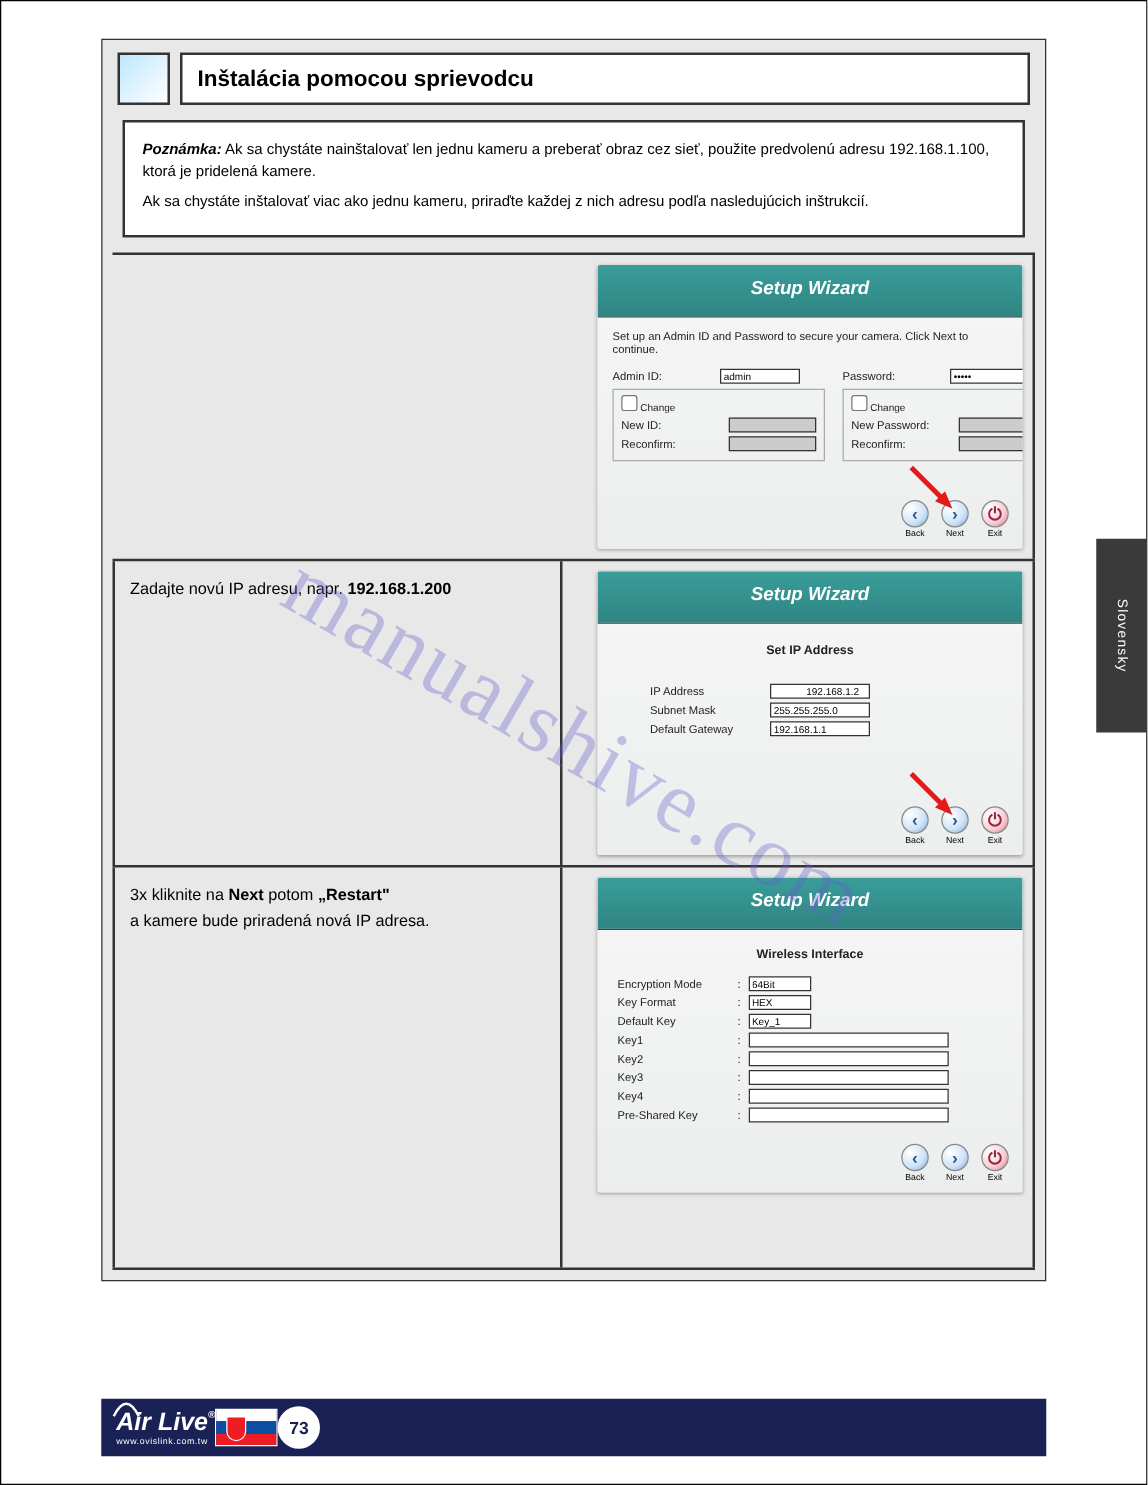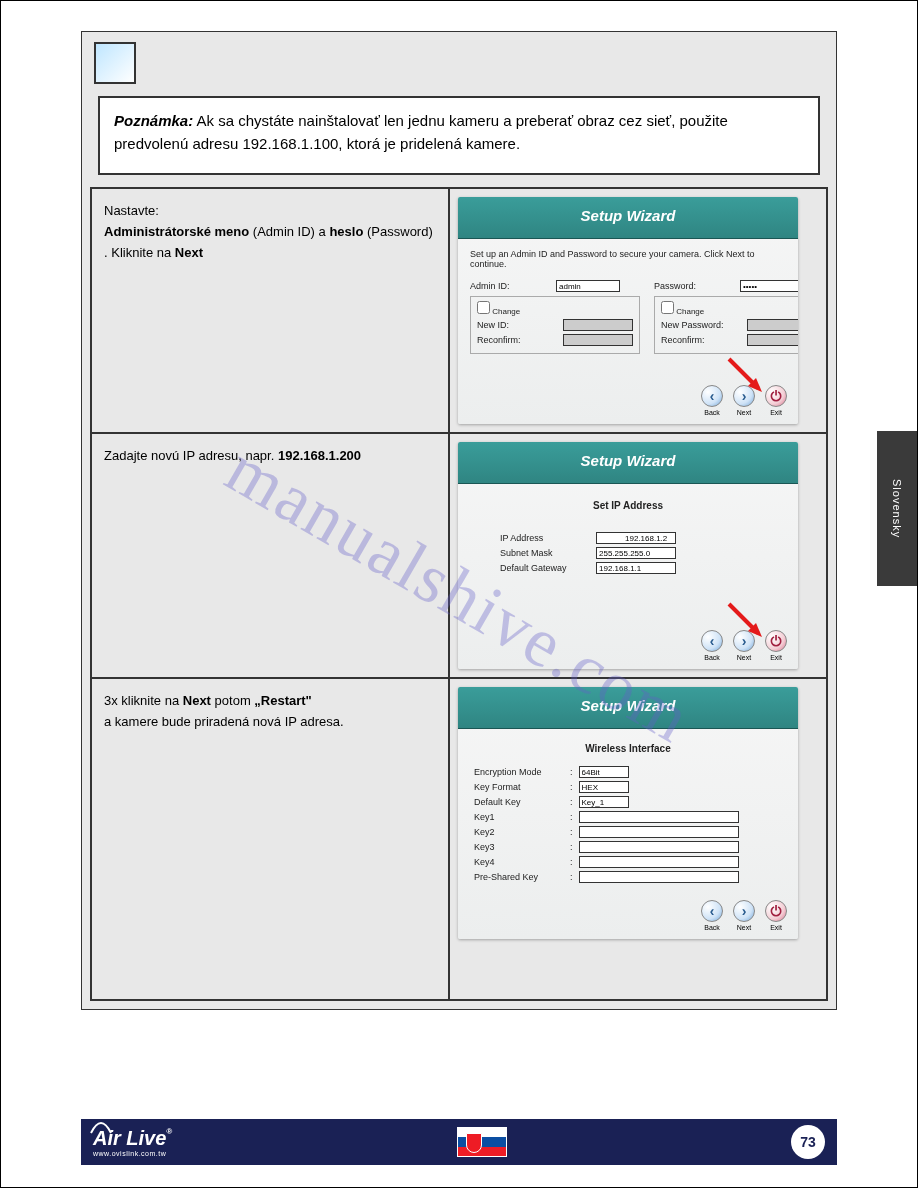--- a/index.html
+++ b/index.html
@@ -2,89 +2,81 @@
 <html><head>
 <meta charset="utf-8">
 <style>
   * { box-sizing: border-box; margin: 0; padding: 0; }
   body { font-family: Arial, sans-serif; background: #fff; }
   .page { width: 918px; height: 1188px; position: relative; background: #fff; border: 1px solid #000; margin: 0 auto; }
   .inner { position: absolute; left: 80px; top: 30px; width: 756px; background: #e8e8e8; border: 1px solid #333; }
   .title-row { display: flex; gap: 8px; padding: 10px 12px 4px 12px; }
   .title-icon { width: 42px; height: 42px; background: linear-gradient(135deg,#bfe6ff,#fff); border: 2px solid #333; }
   .title-box { flex: 1; height: 42px; border: 2px solid #333; background: #fff; display: flex; align-items: center; padding: 0 12px; font-size: 18px; font-weight: bold; }
-  .note { margin: 8px 16px 12px 16px; border: 2px solid #333; background: #fff; padding: 12px 14px; font-size: 15px; line-height: 1.5; }
+  .note { margin: 8px 16px 12px 16px; border: 2px solid #333; background: #fff; padding: 12px 14px; font-size: 12px; line-height: 1.5; }
   .note p { margin-bottom: 6px; }
   .note .lbl { font-weight: bold; font-style: italic; }
   .grid { margin: 0 8px 8px 8px; }
   .row { display: flex; border-top: 2px solid #333; }
   .row:last-child { border-bottom: 2px solid #333; }
   .left { width: 360px; border-left: 2px solid #333; border-right: 2px solid #333; padding: 12px; font-size: 13px; line-height: 1.6; }
   .left b { font-weight: bold; }
-  .right { flex: 1; border-right: 2px solid #333; padding: 8px; display: flex; flex-direction: column; align-items: flex-start; position: relative; }
+  .right { flex: 1; border-right: 2px solid #333; padding: 8px; display: flex; flex-direction: column; align-items: flex-end; position: relative; }
   .wizard { width: 340px; background: linear-gradient(#f6f6f6,#eceeee); box-shadow: 0 1px 3px rgba(0,0,0,0.3); border-radius: 2px; overflow: hidden; }
   .wiz-head { background: linear-gradient(#3a9d9a,#2f8582); color: #fff; font-weight: bold; font-style: italic; text-align: center; padding: 10px 0 14px 0; font-size: 15px; border-bottom: 1px solid #1a5654; }
   .wiz-body { padding: 10px 12px 8px 12px; font-size: 9px; color: #222; min-height: 140px; }
   .wiz-sub { font-weight: bold; text-align: center; font-size: 10px; margin: 6px 0 12px 0; }
   .form-row { display: flex; align-items: center; gap: 6px; margin: 3px 0; }
   .form-row label { width: 80px; }
   .form-row input[type=text] { border: 1px solid #333; font-size: 8px; padding: 1px 2px; height: 12px; }
   .two-col { display: flex; gap: 14px; }
   .colx { flex: 1; }
   .fieldset { border: 1px solid #aaa; padding: 4px 6px; margin-top: 4px; }
   .fieldset .lgnd { font-size: 8px; margin-bottom: 2px; }
   .fieldset input[type=text] { width: 70px; background: #ccc; }
   .wiz-btns { display: flex; justify-content: flex-end; gap: 4px; padding: 6px 8px 8px 8px; }
   .wbtn { width: 28px; text-align: center; }
   .wbtn .ic { width: 22px; height: 22px; border-radius: 50%; border: 1px solid #888; margin: 0 auto; display: flex; align-items: center; justify-content: center; font-size: 14px; font-weight: bold; background: radial-gradient(circle at 30% 30%, #fff, #cfe3f7 60%, #6fa3d6); color: #2a5c8f; }
   .wbtn .ic.red { background: radial-gradient(circle at 30% 30%, #fff, #f4cfd6 60%, #d66f8a); color: #a02040; }
   .wbtn .lb { font-size: 7px; margin-top: 2px; }
   .arrow { position: absolute; width: 46px; height: 46px; pointer-events: none; }
   .arrow svg { width: 100%; height: 100%; }
   .side-tab { position: absolute; right: 0; top: 430px; width: 40px; height: 155px; background: #3a3a3a; color: #fff; font-size: 11px; writing-mode: vertical-rl; text-align: center; display: flex; align-items: center; justify-content: center; letter-spacing: 1px; }
-  .footer { position: absolute; left: 80px; bottom: 22px; width: 756px; height: 46px; background: #1a2155; display: flex; align-items: center; justify-content: space-between; padding: 0 12px; margin-top: 28px; }
+  .footer { position: absolute; left: 80px; bottom: 22px; width: 756px; height: 46px; background: #1a2155; display: flex; align-items: center; justify-content: flex-start; padding: 0 12px; margin-top: 28px; }
   .logo { color: #fff; font-style: italic; font-weight: bold; font-size: 20px; }
   .logo .sub { display: block; font-size: 7px; font-style: normal; font-weight: normal; letter-spacing: 0.5px; }
   .flag { width: 50px; height: 30px; position: relative; border: 1px solid #fff; }
   .flag .stripe { position: absolute; left: 0; width: 100%; height: 33.33%; }
   .flag .s1 { top: 0; background: #fff; }
   .flag .s2 { top: 33.33%; background: #0b4ea2; }
   .flag .s3 { top: 66.66%; background: #ee1c25; }
   .flag .crest { position: absolute; left: 8px; top: 5px; width: 16px; height: 20px; background: #ee1c25; border: 1px solid #fff; border-radius: 0 0 8px 8px; }
   .pagenum { width: 34px; height: 34px; border-radius: 50%; background: #fff; color: #1a2155; display: flex; align-items: center; justify-content: center; font-weight: bold; font-size: 14px; }
   .watermark { position: absolute; left: 50%; top: 50%; transform: translate(-50%,-50%) rotate(30deg); font-size: 70px; color: rgba(99,95,200,0.35); font-weight: 500; pointer-events: none; letter-spacing: 2px; font-family: 'Segoe Script', cursive; white-space: nowrap; }
 </style>
 </head>
 <body>
 
 <div class="page">
 
   <div class="inner">
     <div class="title-row">
       <div class="title-icon"></div>
+      <div class="title-box">Inštalácia pomocou sprievodcu</div>
     </div>
 
     <div class="note">
       <p><span class="lbl">Poznámka:</span>
       <span>Ak sa chystáte nainštalovať len jednu kameru a preberať obraz cez sieť, použite predvolenú adresu 192.168.1.100, ktorá je pridelená kamere.</span></p>
+      <p>Ak sa chystáte inštalovať viac ako jednu kameru, priraďte každej z nich adresu podľa nasledujúcich inštrukcií.</p>
     </div>
 
     <div class="grid">
 
       <div class="row">
-        <div class="left">
-          <span>Nastavte:</span><br>
-          <b>Administrátorské meno</b>
-          <span>(Admin ID)</span>
-          <span> a </span>
-          <b>heslo</b>
-          <span>(Password)</span>
-          <span>. Kliknite na </span>
-          <b>Next</b>
-        </div>
         <div class="right">
           <div class="wizard">
             <div class="wiz-head">Setup Wizard</div>
             <div class="wiz-body">
               <div style="margin-bottom:8px">Set up an Admin ID and Password to secure your camera. Click Next to continue.</div>
               <div class="two-col">
                 <div class="colx">
                   <div class="form-row">
                       <label>Admin ID:</label>
                       <input type="text" style="width: 64px;" value="admin">

